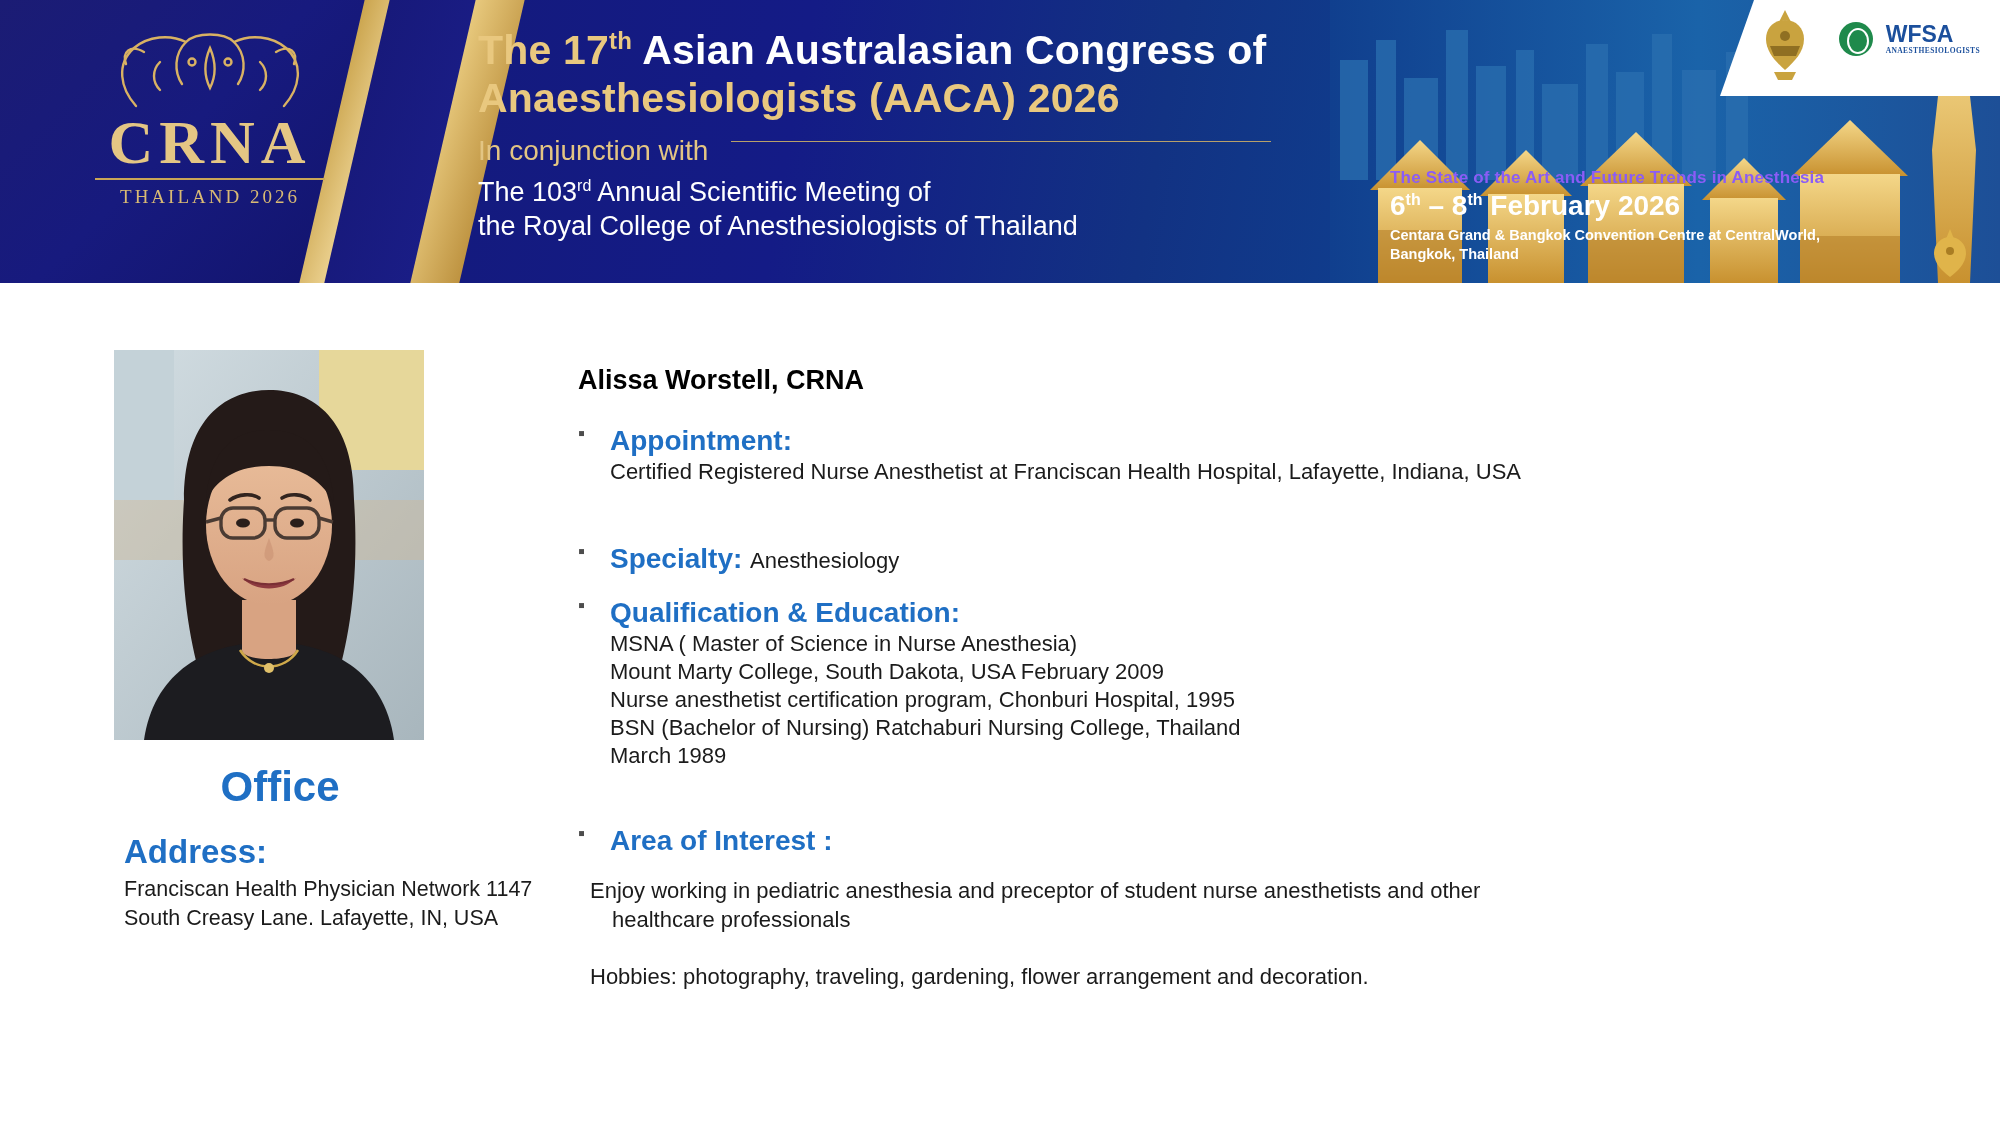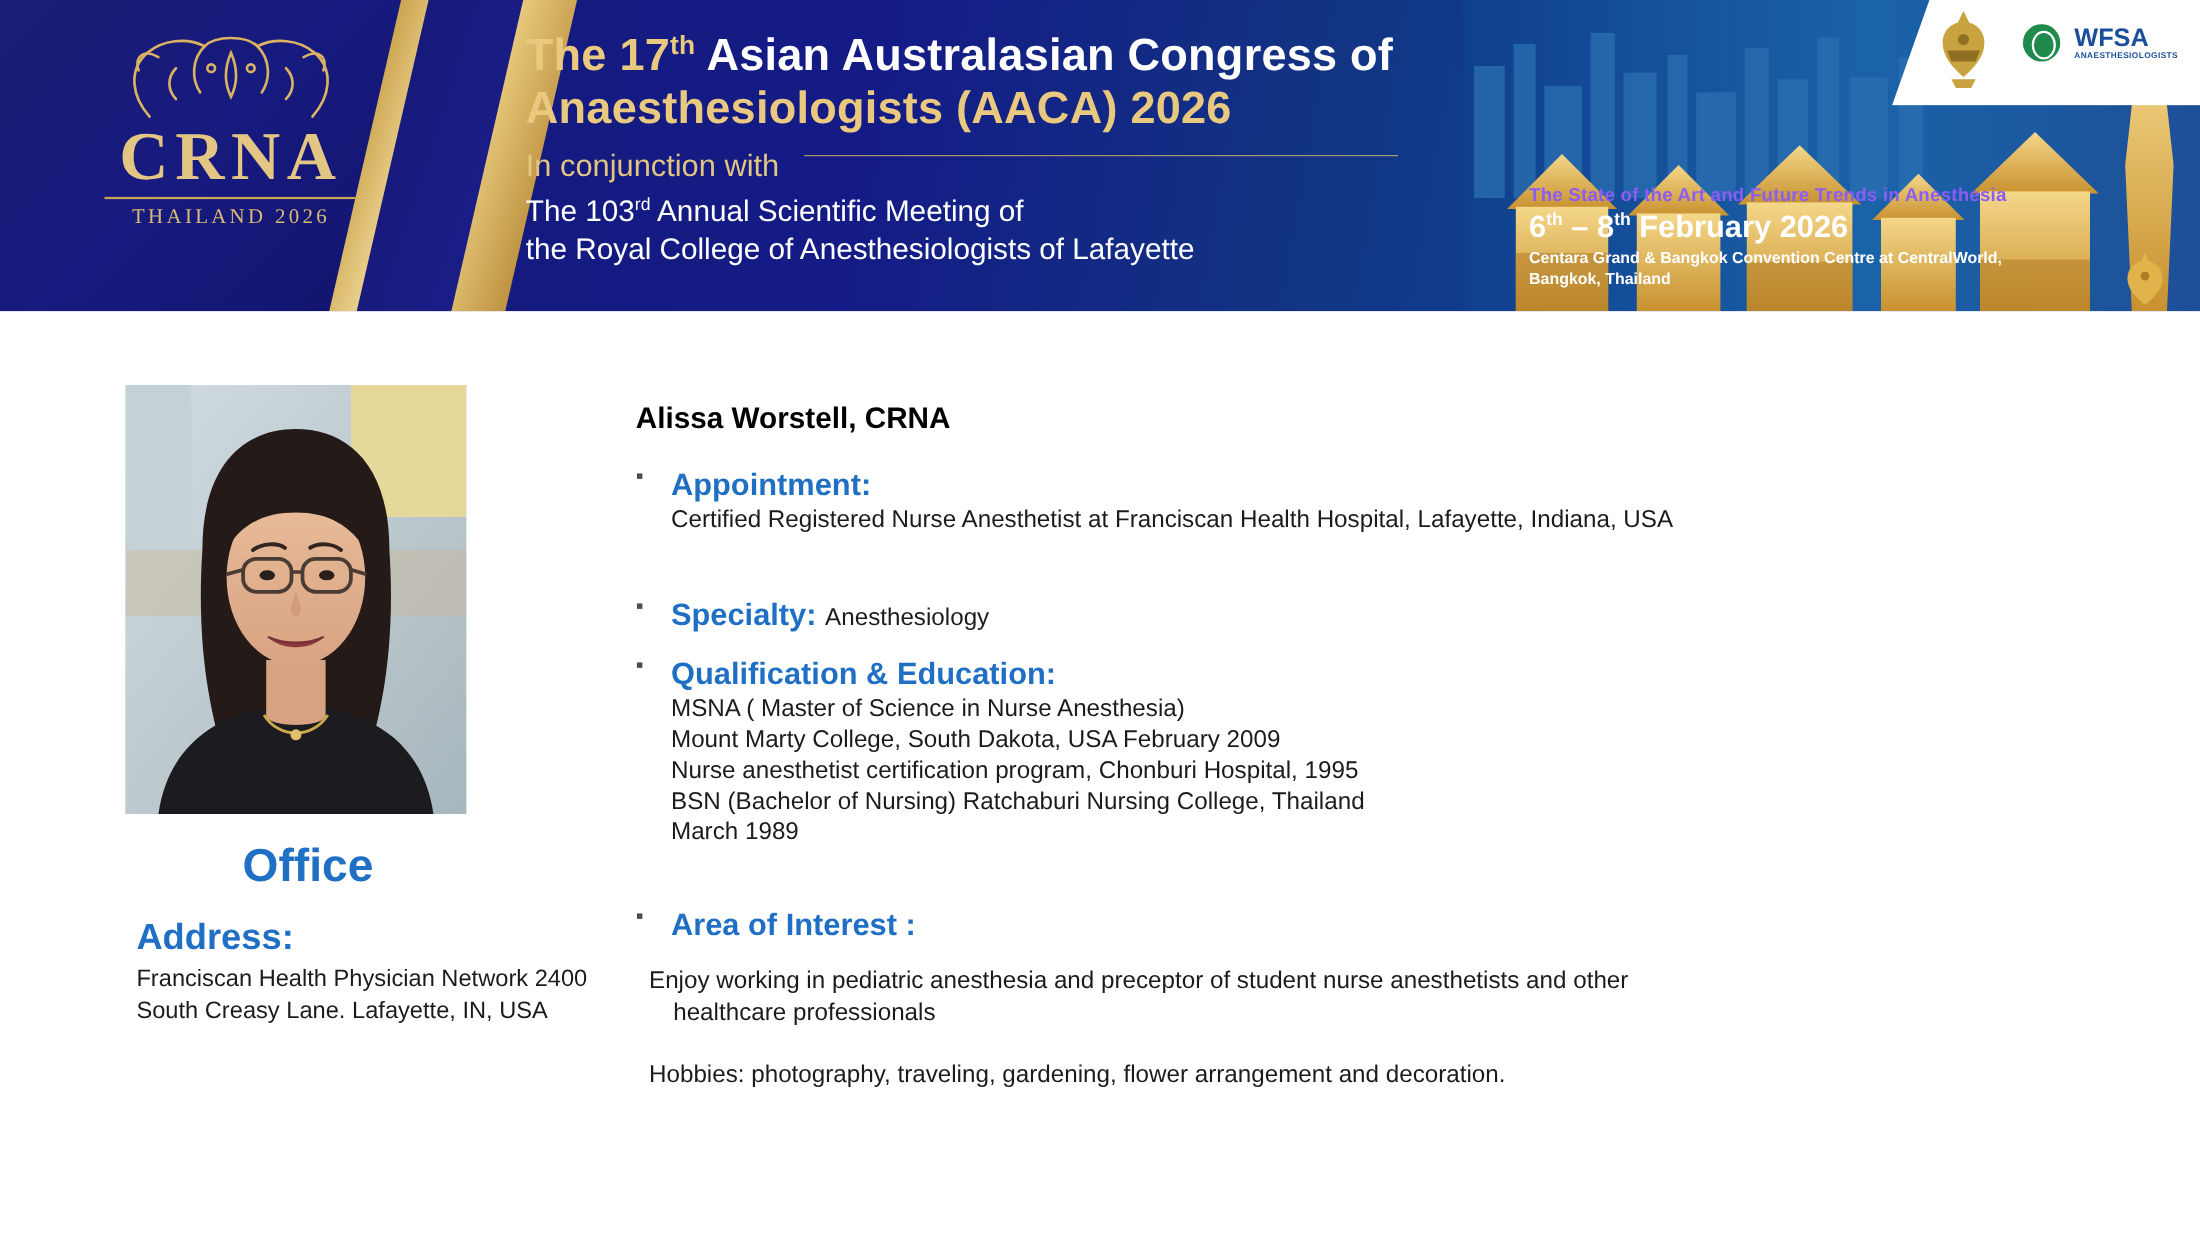--- a/index.html
+++ b/index.html
@@ -182,21 +182,21 @@
   .wfsa-globe:after {
     content: "";
     position: absolute; left: 8px; top: 6px;
     width: 18px; height: 22px; border-radius: 50%;
     border: 2px solid #ffffff;
   }
   .wfsa-txt-1 {
     font-size: 23px; font-weight: bold; color: #1b4f9c; line-height: 1;
   }
   .wfsa-txt-2 {
-    font-size: 7.5px; font-weight: bold; color: #1b4f9c; letter-spacing: 0.4px;
+    font-size: 7.5px; font-weight: bold; color: #1b4f9c; letter-spacing: 0.4px; font-family: Liberation Serif, serif;
   }
   .garuda-bottom {
     position: absolute; right: 28px; bottom: 4px;
     width: 44px; height: 52px;
   }
 
   
   .content {
     position: absolute;
     left: 0; top: 283px;
@@ -371,21 +371,21 @@
     <div class="bt1">
       <span>The 17</span><sup>th</sup><span class="white"> Asian Australasian Congress of</span><br>
       <span>Anaesthesiologists (AACA) 2026</span>
     </div>
     <div>
       <span class="bt2">In conjunction with</span>
       <span class="bt2-rule"></span>
     </div>
     <div class="bt3">
       <span>The 103</span><sup>rd</sup><span> Annual Scientific Meeting of</span><br>
-      <span>the Royal College of Anesthesiologists of Lafayette</span>
+      <span>the Royal College of Anesthesiologists of Thailand</span>
     </div>
   </div>
 
   <div class="rinfo">
     <div class="rinfo-1">The State of the Art and Future Trends in Anesthesia</div>
     <div class="rinfo-2">
       <span>6</span><sup>th</sup><span> – 8</span><sup>th</sup><span> February 2026</span>
     </div>
     <div class="rinfo-3">
       <span>Centara Grand &amp; Bangkok Convention Centre at CentralWorld,</span><br>
@@ -469,21 +469,21 @@
       <path d="M128,228 C142,242 168,242 182,228 C168,236 142,236 128,228 Z" fill="#8d3a3f"></path>
       <path d="M130,229 C144,236 166,236 180,229" stroke="#7a2f35" stroke-width="2" fill="none"></path>
 
       <path d="M126,300 C140,322 170,322 184,300" stroke="#cfa94a" stroke-width="2.6" fill="none"></path>
       <circle cx="155" cy="318" r="5" fill="#e0c06a"></circle>
     </svg>
   </div>
 
   <div class="office-title">Office</div>
   <div class="addr-label">Address:</div>
-  <div class="addr-text">Franciscan Health Physician Network 2400 South Creasy Lane. Lafayette, IN, USA</div>
+  <div class="addr-text">Franciscan Health Physician Network 1147 South Creasy Lane. Lafayette, IN, USA</div>
 
   <div class="person-name">Alissa Worstell, CRNA</div>
 
   <div class="blk" style="top:140px;">
     <span class="bullet">▪</span>
     <div class="blk-head">Appointment:</div>
     <div class="blk-body">Certified Registered Nurse Anesthetist at Franciscan Health Hospital, Lafayette, Indiana, USA</div>
   </div>
 
   <div class="blk" style="top:258px;">

